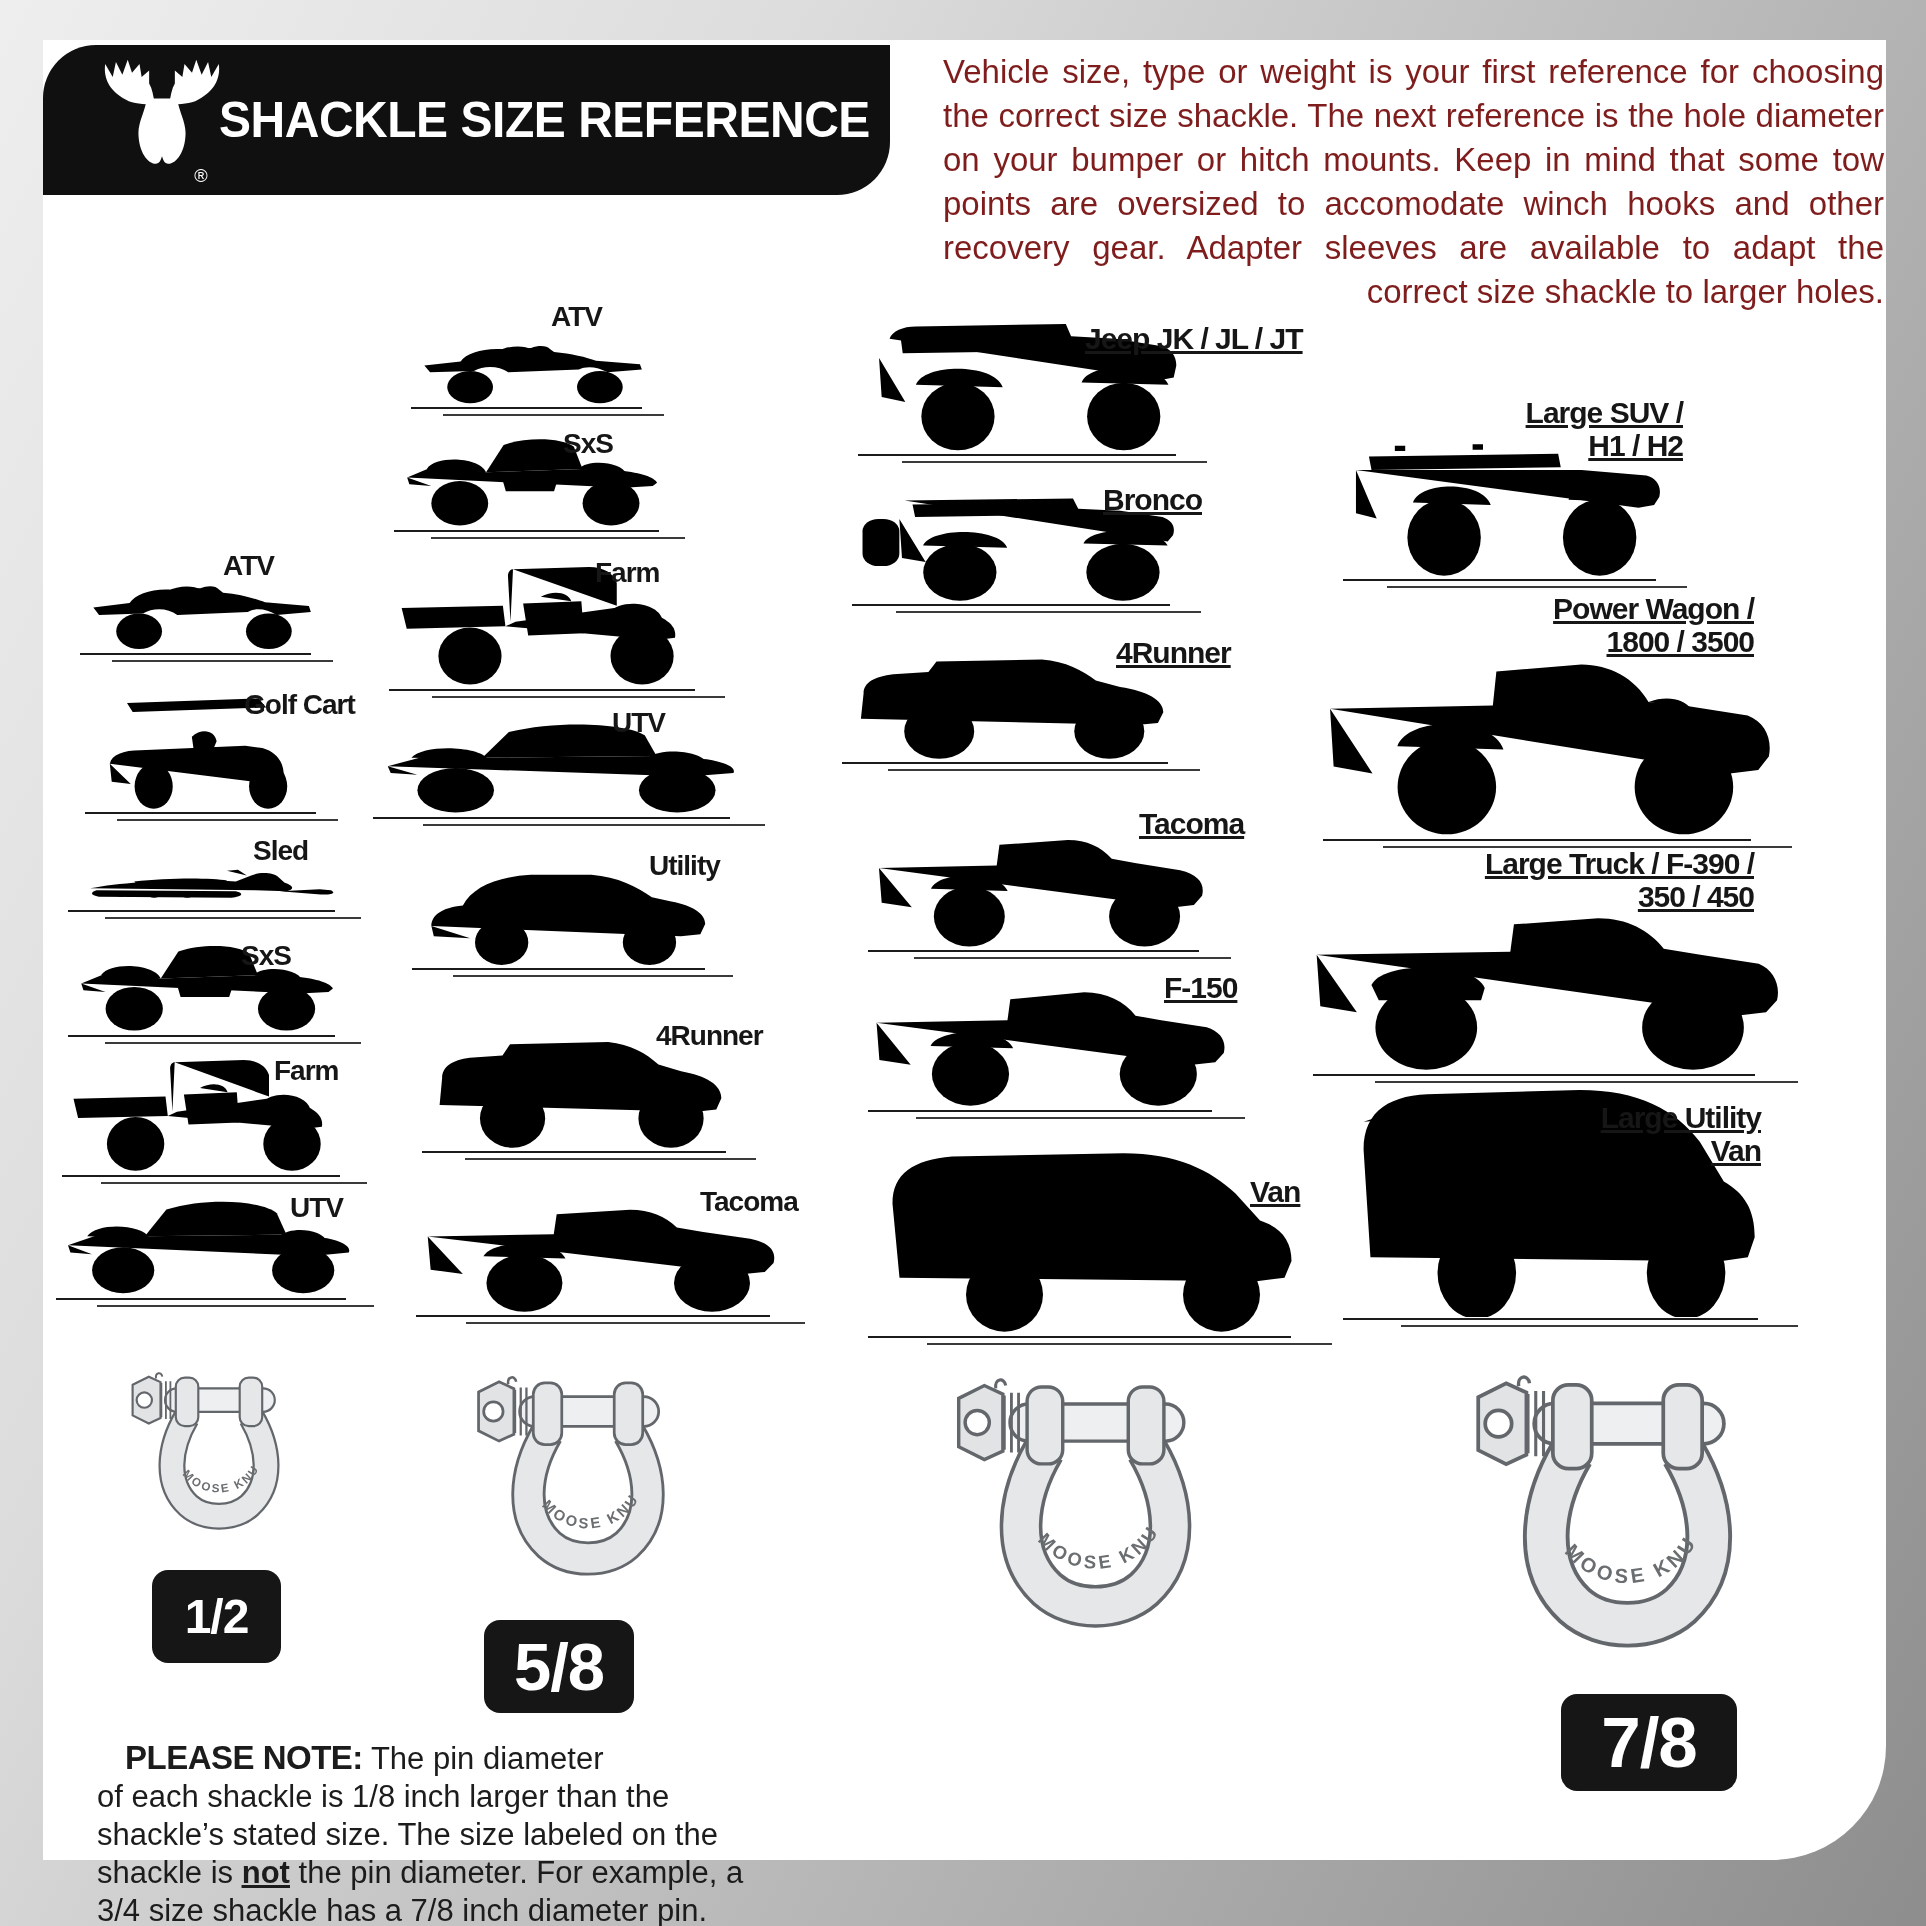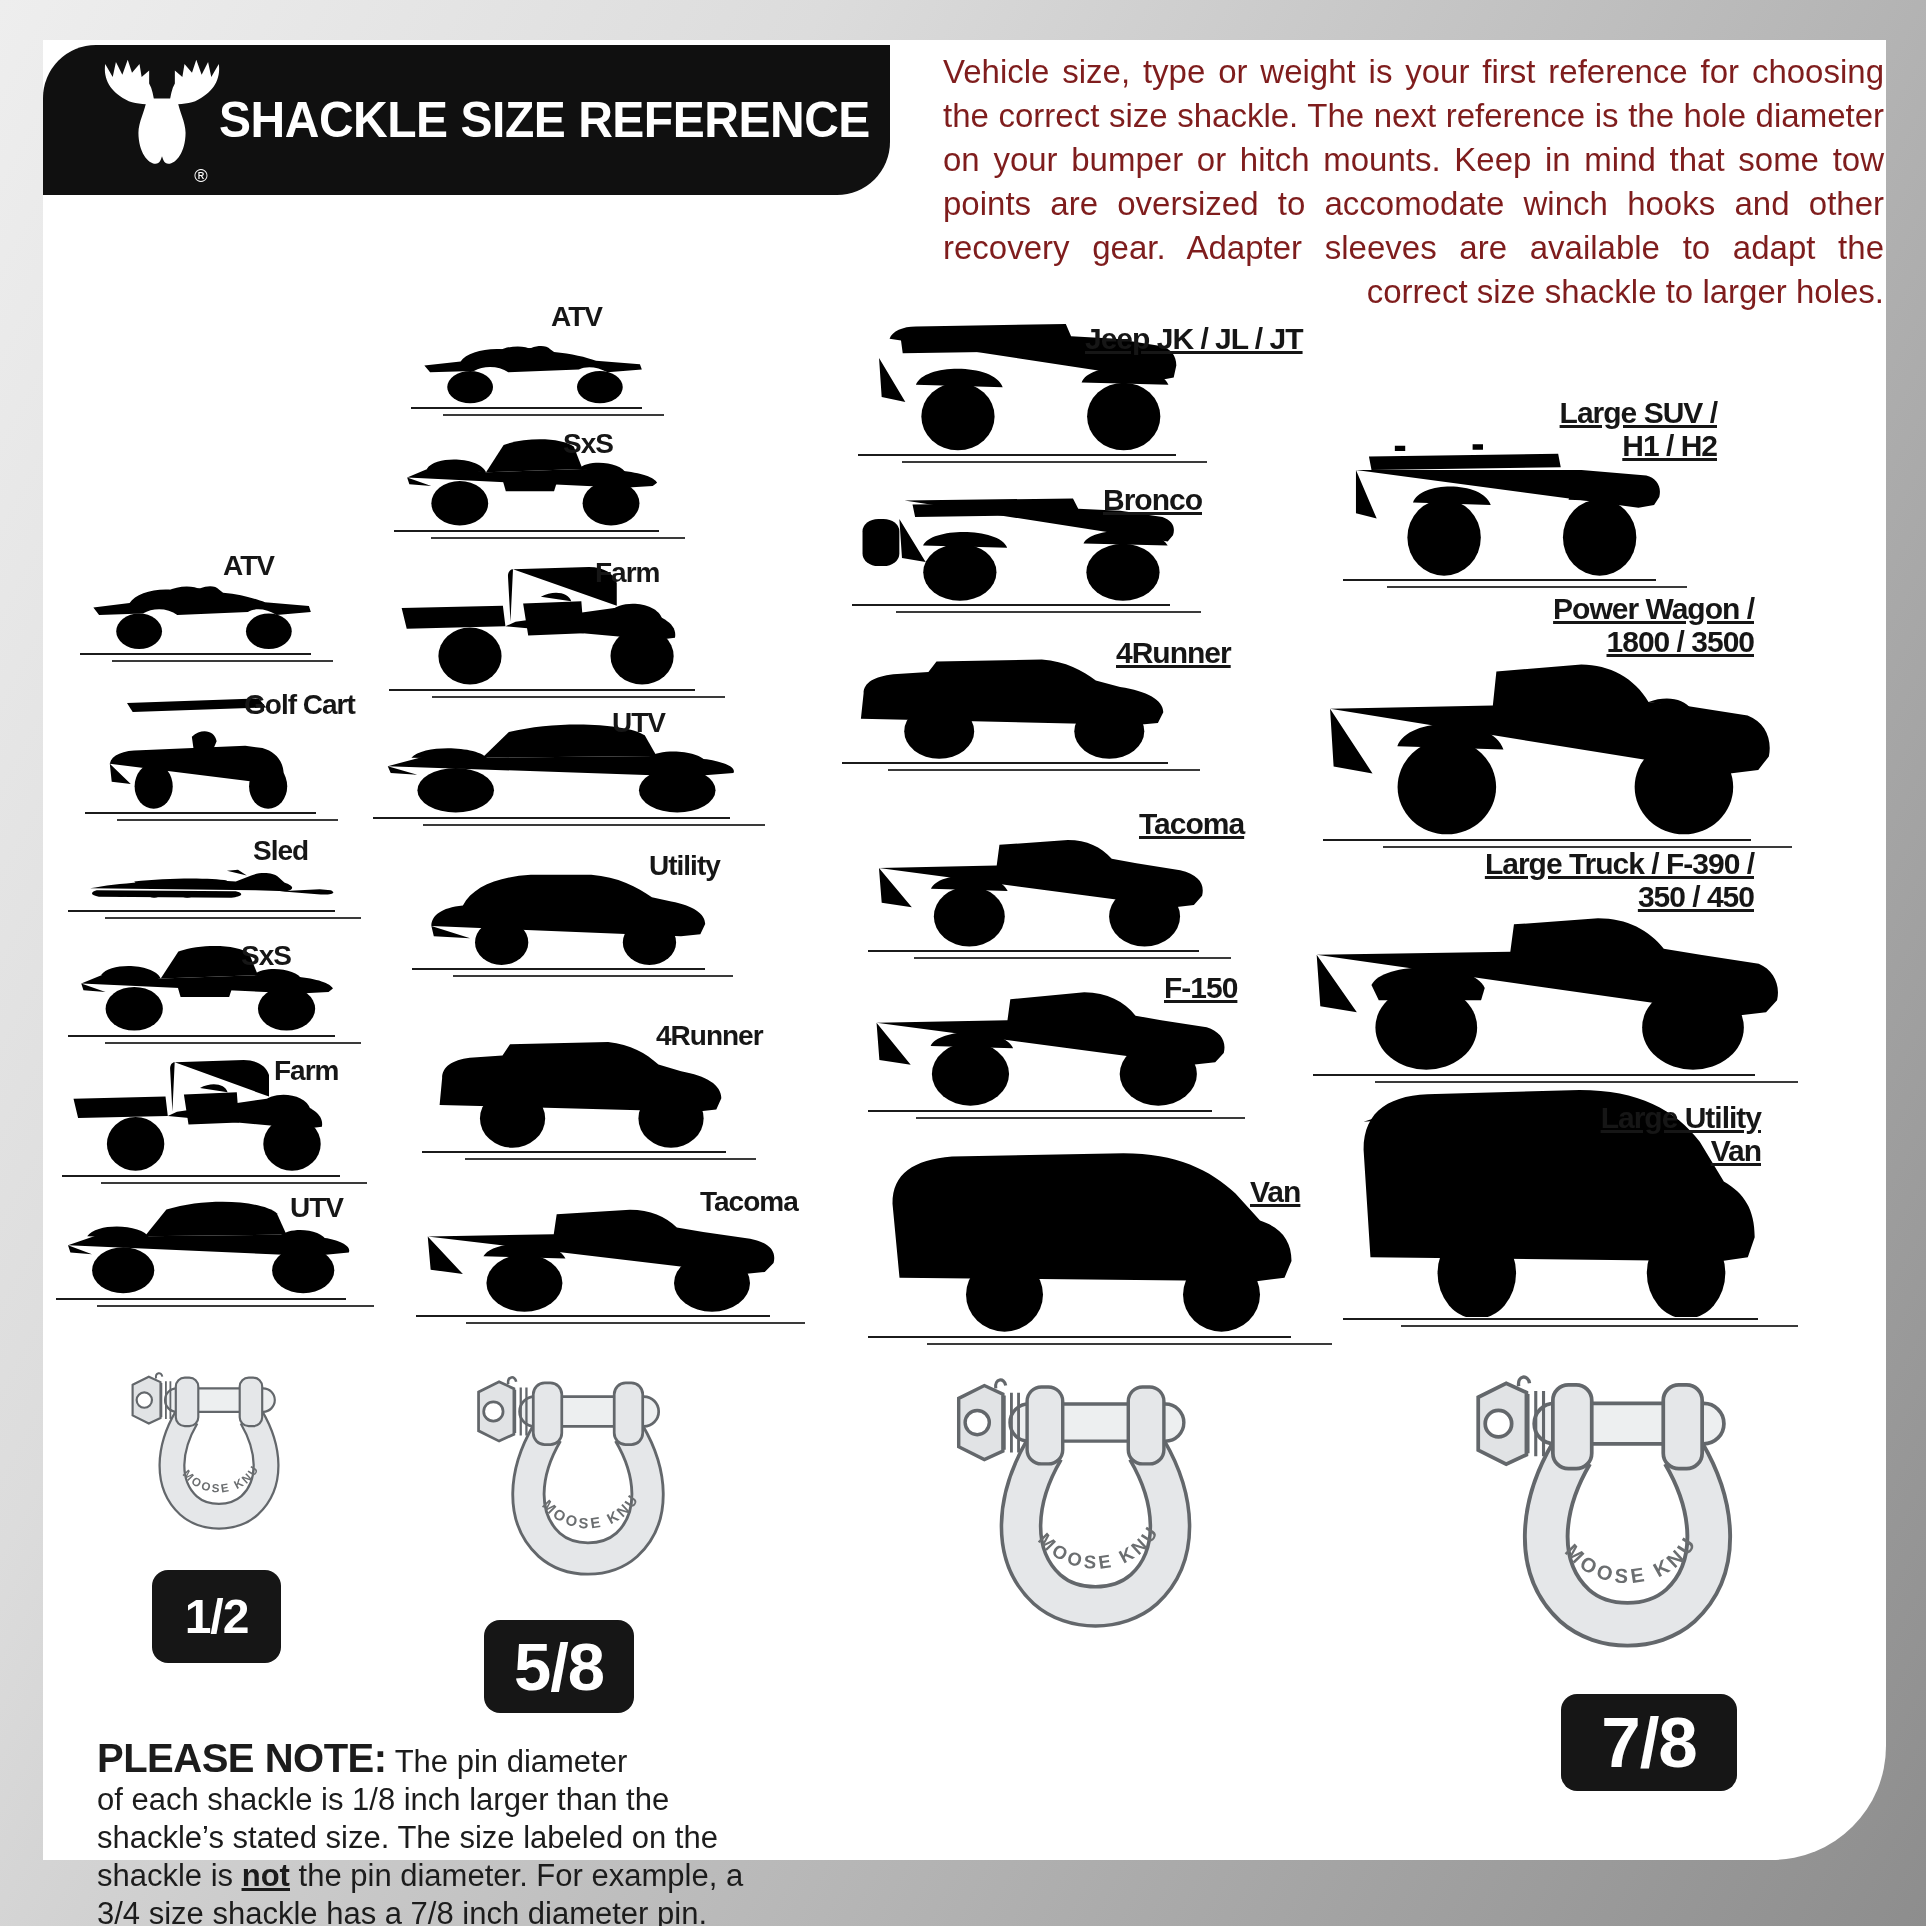--- a/index.html
+++ b/index.html
@@ -17,21 +17,21 @@
   .cell svg.art{position:absolute;left:0;top:0;width:100%;height:calc(100% - 10px);}
   .g1{position:absolute;left:0;right:7%;bottom:7px;border-top:2px solid #1b1b1b;}
   .g2{position:absolute;left:13%;right:-2%;bottom:0;border-top:2px solid #3a3a3a;}
   .vlabel{position:absolute;font-weight:700;font-size:28px;letter-spacing:-1px;color:#161616;white-space:nowrap;}
   .vlabel.big{font-size:30px;text-decoration:underline;}
   .vlabel.r2{width:356px;text-align:right;line-height:33px;}
   .art *{vector-effect:non-scaling-stroke;}
   .shk{position:absolute;}
   .badge{position:absolute;background:#161616;border-radius:16px;color:#fff;display:flex;align-items:center;justify-content:center;font-weight:700;letter-spacing:-1px;}
   .note{position:absolute;left:54px;top:1699px;width:695px;font-size:31px;line-height:38px;color:#1c1c1c;}
-  .note b.h{font-size:40px;letter-spacing:-0.5px;}
+  .note b.h{font-size:33px;letter-spacing:-0.5px;margin-left:28px;}
   .note u b{text-decoration:underline;}
   .shkbody{stroke:#63676b;}
 </style>
 </head>
 <body>
 
 <svg width="0" height="0" style="position:absolute" aria-hidden="true">
   <defs>
     <g id="whK">
         <circle r="24" class="tread"></circle>
@@ -414,21 +414,21 @@
     </div>
   <div class="vlabel big" style="left:1207px;top:1135px">Van</div>
 
   <div class="cell" style="left:1300px;top:376px;width:337px;height:172px">
     <svg class="art" viewBox="0 0 260 120" preserveAspectRatio="none">
         <use href="#hummer"></use>
       </svg>
       <i class="g1"></i>
       <i class="g2"></i>
     </div>
-  <div class="vlabel big r2" style="left:1318px;top:356px">
+  <div class="vlabel big r2" style="left:1284px;top:356px">
     <span>Large SUV /</span><br><span>H1 / H2</span></div>
 
   <div class="cell" style="left:1280px;top:594px;width:460px;height:214px">
     <svg class="art" viewBox="0 0 260 120" preserveAspectRatio="none">
         <use href="#powerwagon"></use>
       </svg>
       <i class="g1"></i>
       <i class="g2"></i>
     </div>
   <div class="vlabel big r2" style="left:1355px;top:552px">

